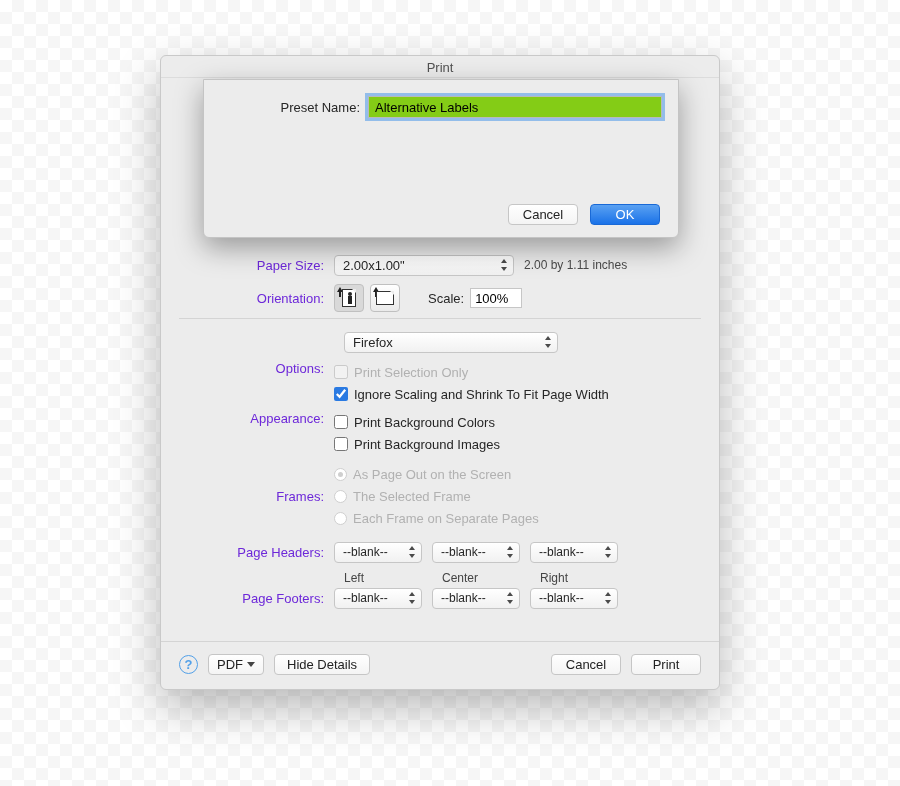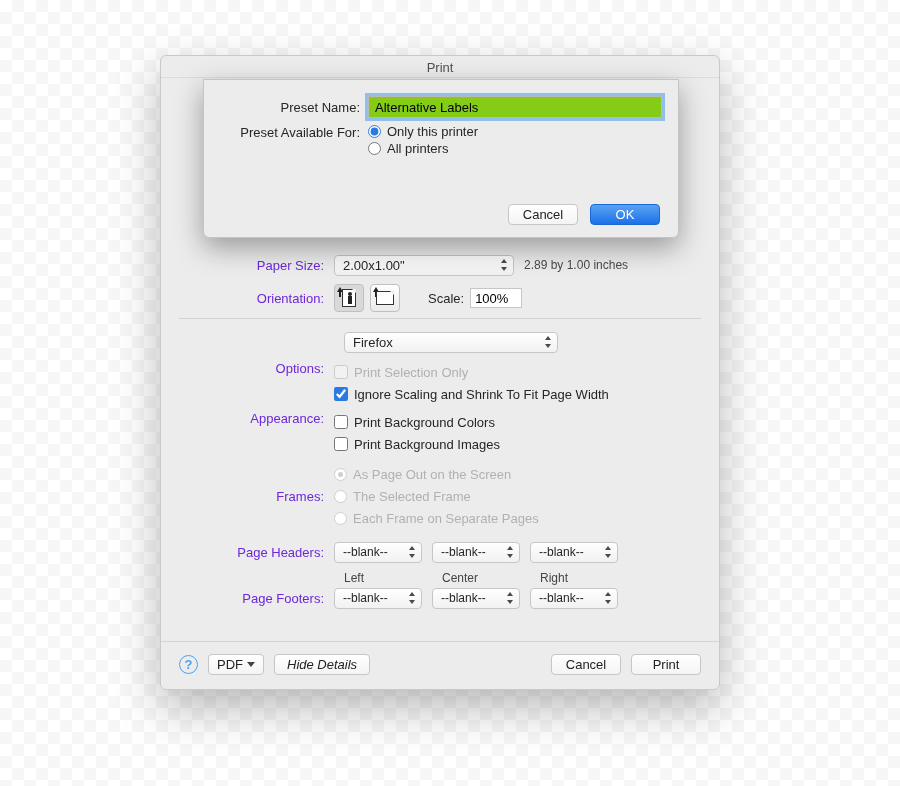--- a/index.html
+++ b/index.html
@@ -215,48 +215,35 @@
 
 <div class="window">
 
   <div class="titlebar">Print</div>
 
   <div class="sheet">
     <div class="sheet-row">
       <div class="sheet-label">Preset Name:</div>
       <input type="text" value="Alternative Labels" style="">
     </div>
-    <div class="sheet-row" style="align-items:flex-start;">
-      <div class="sheet-label" style="padding-top:1px;">Preset Available For:</div>
-      <div class="radio-col">
-        <label class="radio-line">
-          <input type="radio" name="avail" checked="" style="">
-          <span>Only this printer</span>
-        </label>
-        <label class="radio-line">
-          <input type="radio" name="avail" style="">
-          <span>All printers</span>
-        </label>
-      </div>
-    </div>
     <div class="sheet-buttons">
       <button class="btn">Cancel</button>
       <button class="btn btn-primary">OK</button>
     </div>
   </div>
 
   <div class="form">
 
     <div class="row">
       <div class="lbl">Paper Size:</div>
       <div class="select" style="width:180px;">
         <span>2.00x1.00"</span>
         <span class="arrows"></span>
       </div>
-      <span class="paper-note">2.89 by 1.00 inches</span>
+      <span class="paper-note">2.00 by 1.11 inches</span>
     </div>
 
     <div class="row">
       <div class="lbl">Orientation:</div>
       <div class="orient-group">
         <div class="orient-btn selected">
           <span class="arrow-up"></span>
           <span class="page-ico">
               <span class="person"></span>
             </span>
@@ -365,19 +352,19 @@
       </div>
     </div>
   </div>
 
   <div class="bottombar">
     <div class="help">?</div>
     <button class="btn pdf-btn">
       <span>PDF</span>
       <span class="caret-down"></span>
     </button>
-    <button class="btn" style="min-width:auto;font-style:italic;">Hide Details</button>
+    <button class="btn" style="min-width:auto;">Hide Details</button>
     <span class="spacer"></span>
     <button class="btn">Cancel</button>
     <button class="btn">Print</button>
   </div>
 
 </div>
 
 </body></html>

